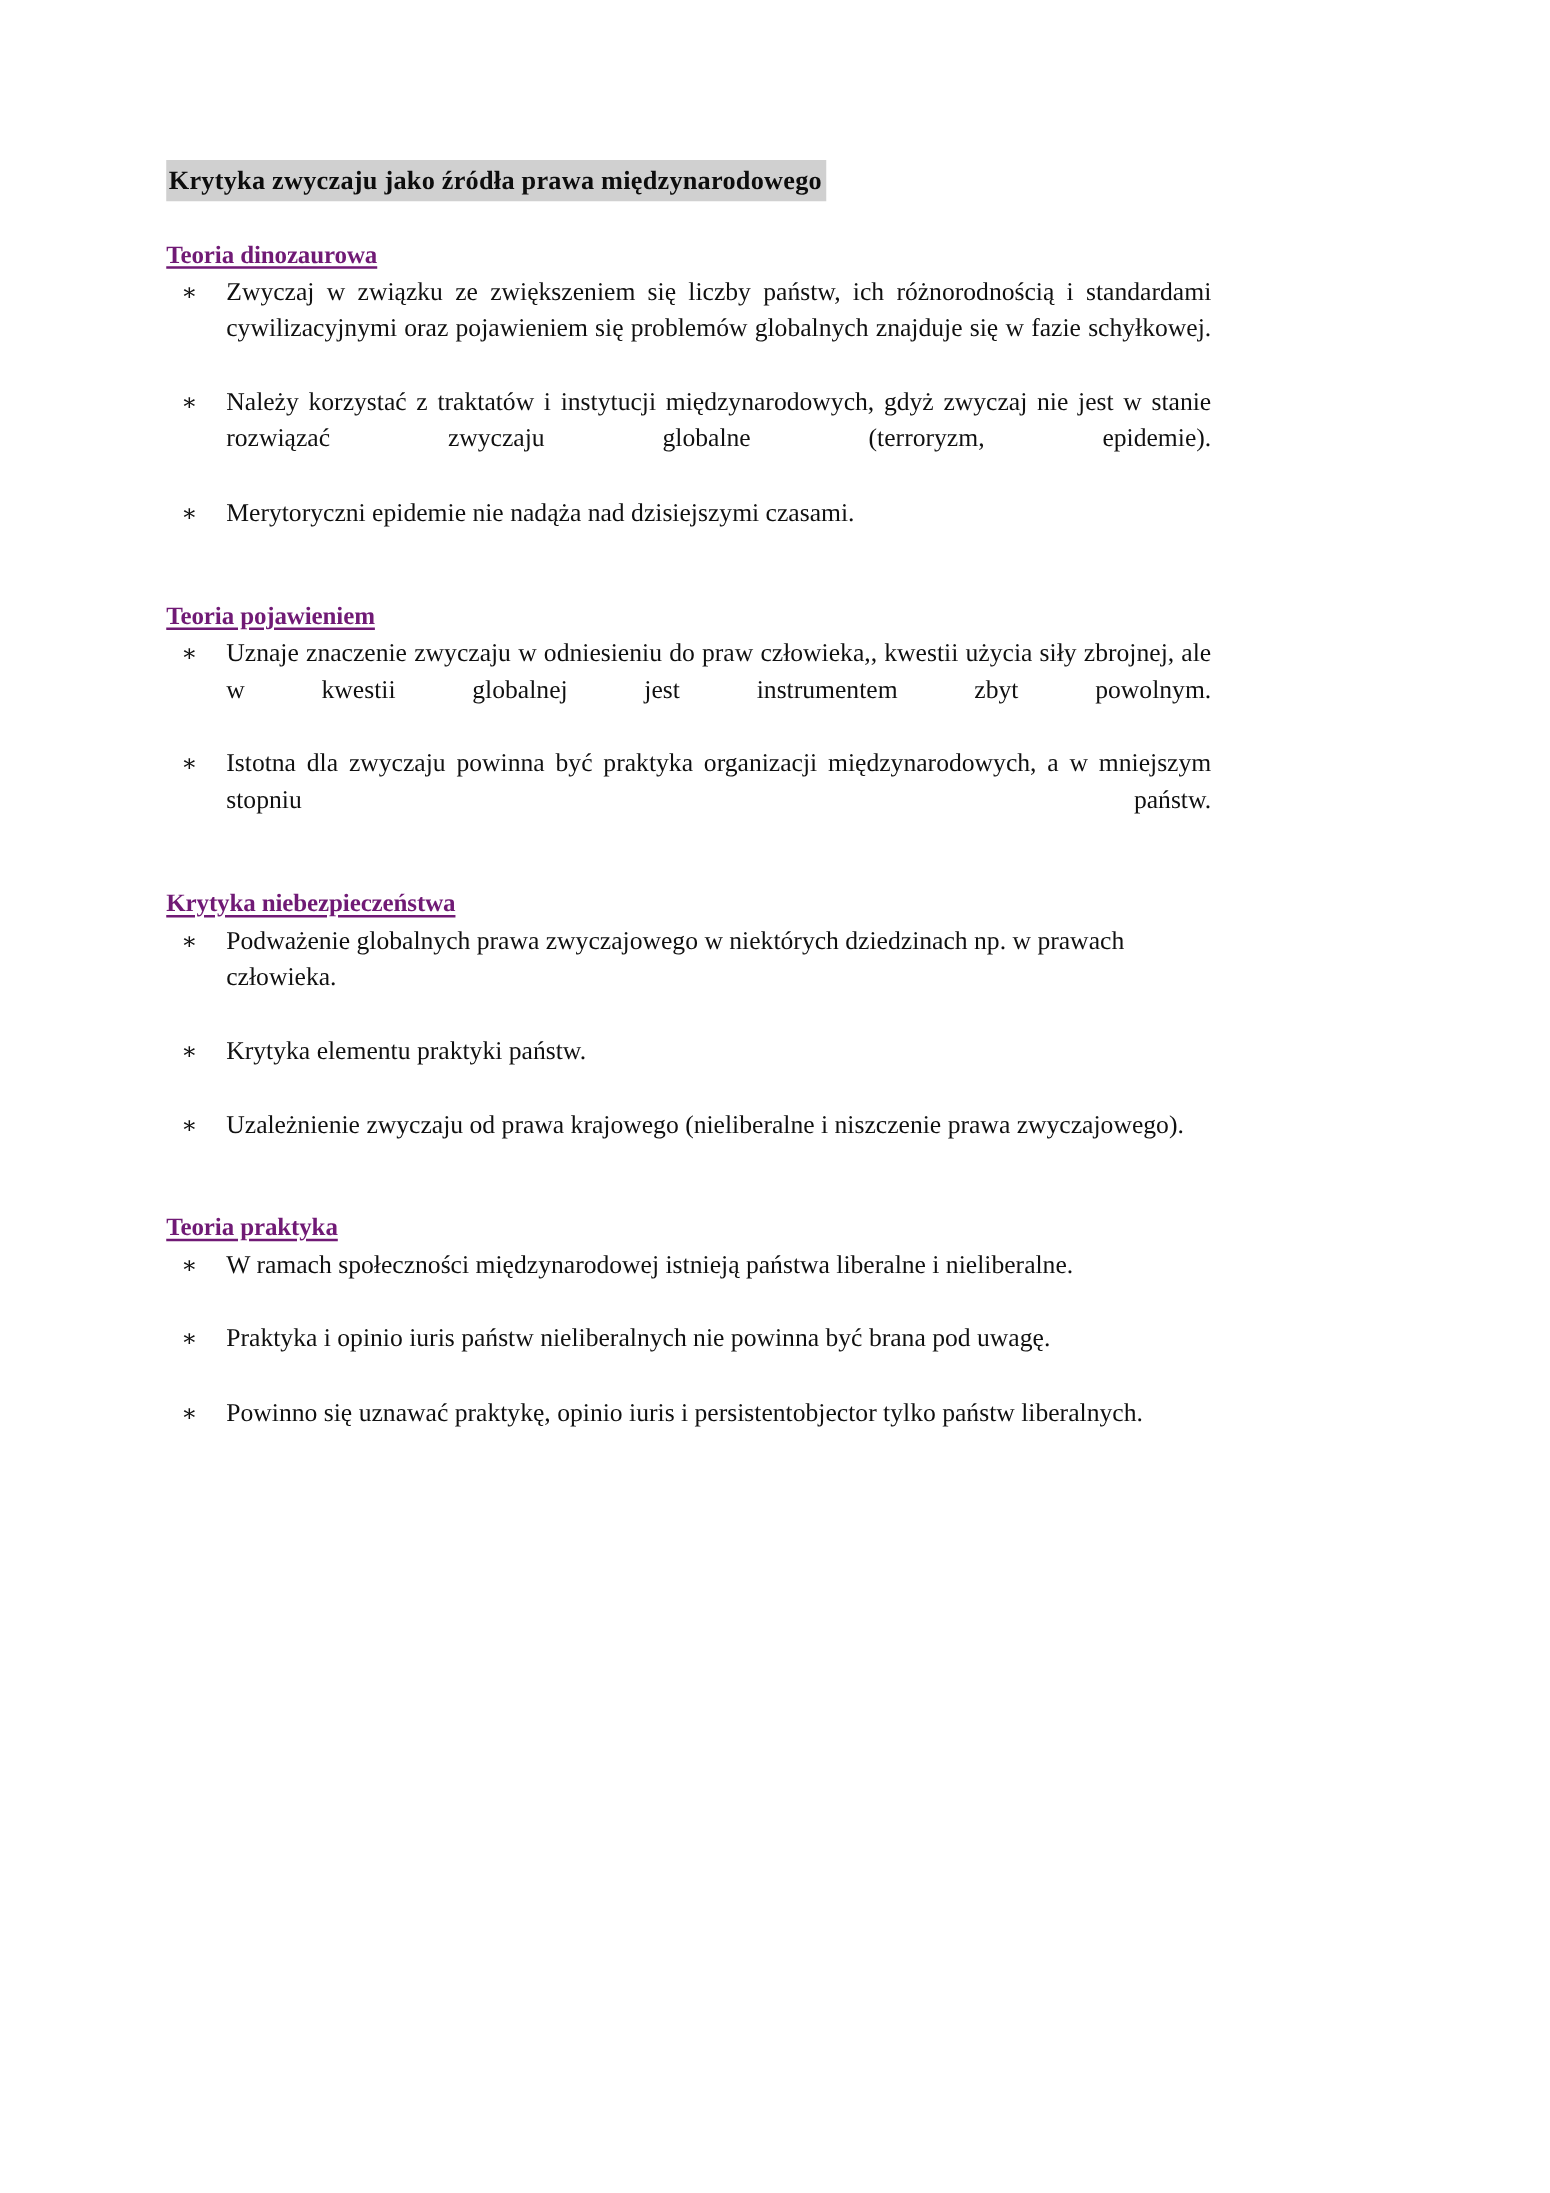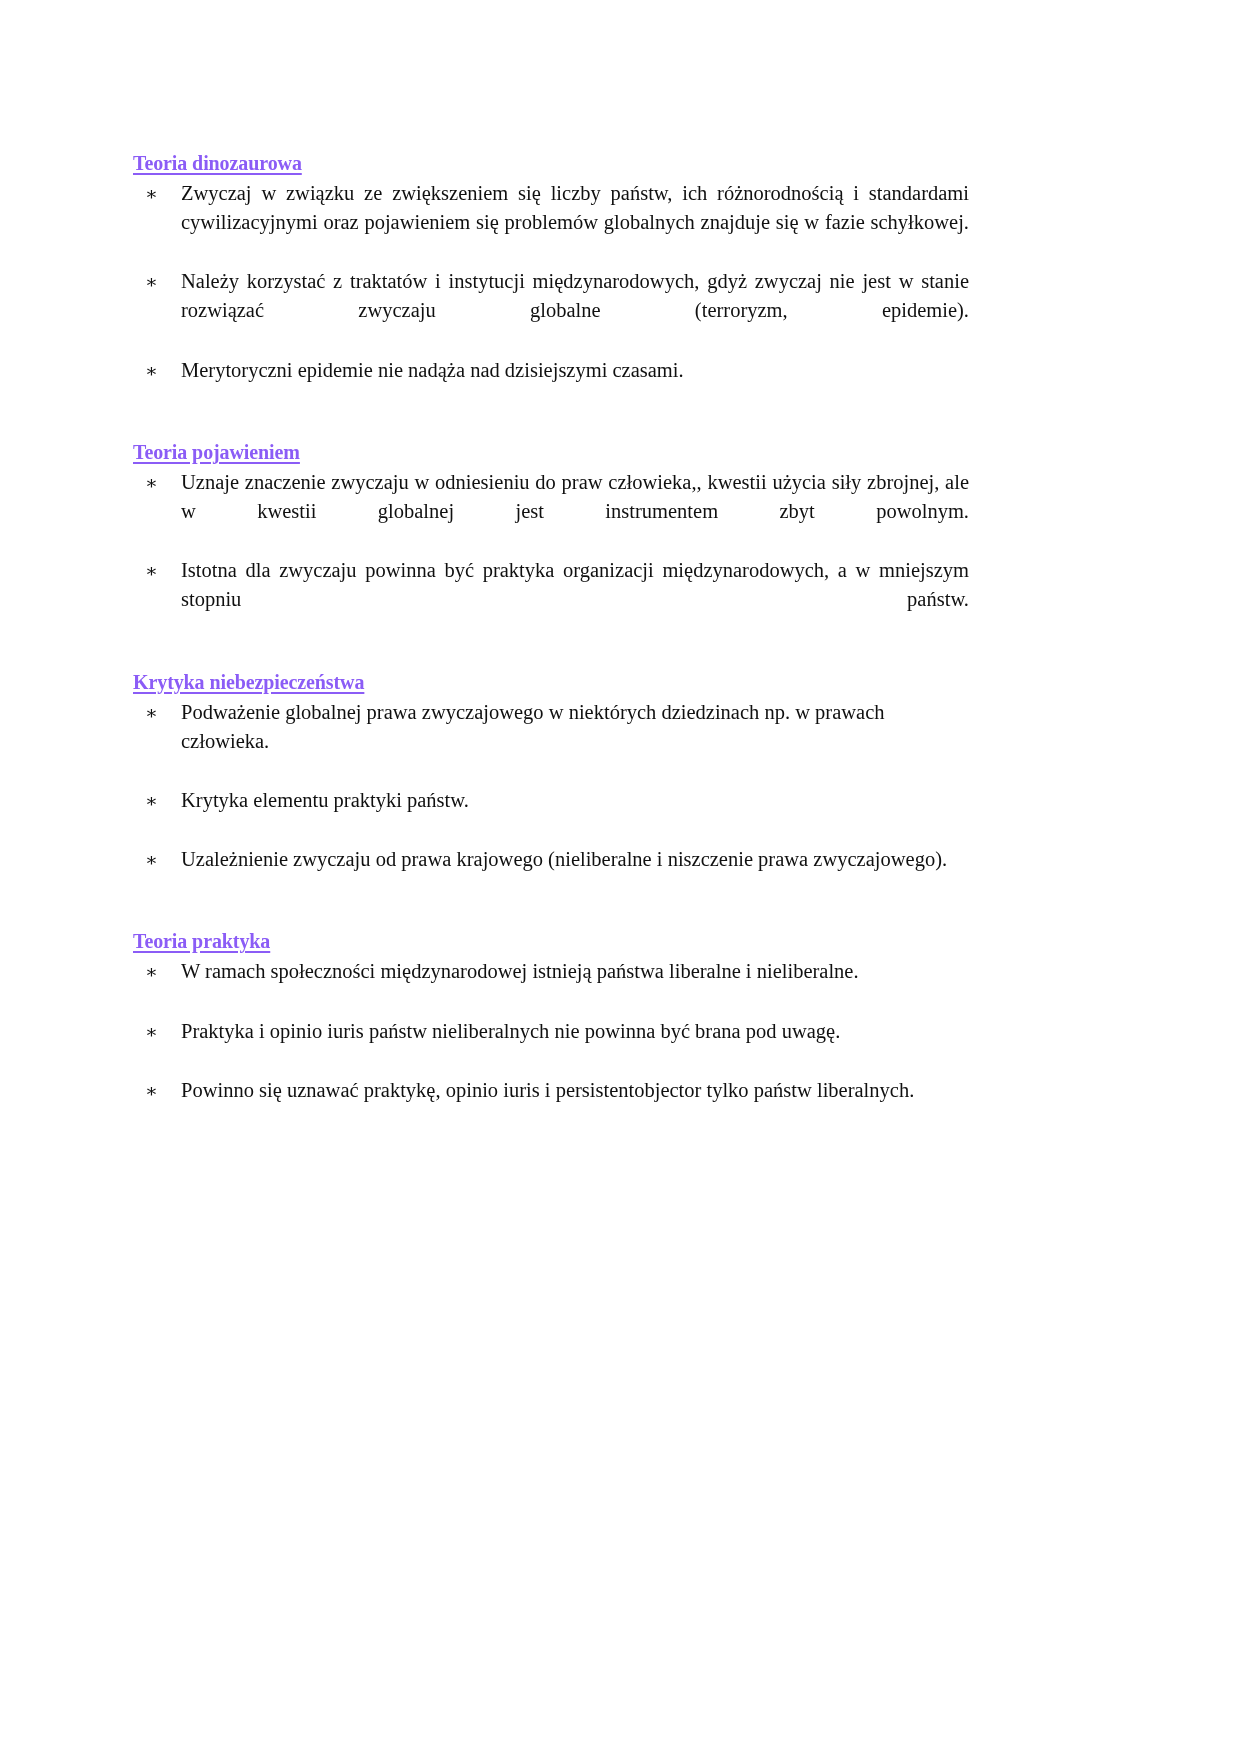--- a/index.html
+++ b/index.html
@@ -43,21 +43,21 @@
     margin: 0;
   }
   .section-heading {
     font-weight: bold;
     font-size: 20px;
     text-decoration: underline;
     text-underline-offset: 3px;
     letter-spacing: -0.1px;
     margin: 26px 0 4px 0;
     display: inline-block;
-    color: #8b5cf6;
+    color: #701a75;
   }
   .section:first-of-type .section-heading {
     margin-top: 24px;
   }
   ul.bullets {
     list-style: none;
     margin: 0;
     padding: 0;
   }
   ul.bullets li {
@@ -89,20 +89,21 @@
   .nojustify {
     text-align: left !important;
   }
 </style>
 </head>
 <body style="background: rgb(255, 255, 255); color: rgb(17, 17, 17);">
 
 <div class="page">
   <div class="content">
 
+    <div class="doc-title" style="background: rgb(208, 208, 208);">Krytyka zwyczaju jako źródła prawa międzynarodowego</div>
 
     <div id="sections-host">
         <div class="section"><div class="section-heading">Teoria dinozaurowa</div><ul class="bullets">
             <li>
               <span class="bullet-mark">∗</span>
               <span class="bullet-text">Zwyczaj w związku ze zwiększeniem się liczby państw, ich różnorodnością i standardami cywilizacyjnymi oraz pojawieniem się problemów globalnych znajduje się w fazie schyłkowej.</span>
             </li>
             <li>
               <span class="bullet-mark">∗</span>
               <span class="bullet-text">Należy korzystać z traktatów i instytucji międzynarodowych, gdyż zwyczaj nie jest w stanie rozwiązać zwyczaju globalne (terroryzm, epidemie).</span>
@@ -118,21 +119,21 @@
               <span class="bullet-text">Uznaje znaczenie zwyczaju w odniesieniu do praw człowieka,, kwestii użycia siły zbrojnej, ale w kwestii globalnej jest instrumentem zbyt powolnym.</span>
             </li>
             <li>
               <span class="bullet-mark">∗</span>
               <span class="bullet-text">Istotna dla zwyczaju powinna być praktyka organizacji międzynarodowych, a w mniejszym stopniu państw.</span>
             </li>
           </ul></div>
         <div class="section"><div class="section-heading">Krytyka niebezpieczeństwa</div><ul class="bullets">
             <li class="nojustify">
               <span class="bullet-mark">∗</span>
-              <span class="bullet-text">Podważenie globalnej prawa zwyczajowego w niektórych dziedzinach np. w prawach człowieka.</span>
+              <span class="bullet-text">Podważenie globalnych prawa zwyczajowego w niektórych dziedzinach np. w prawach człowieka.</span>
             </li>
             <li class="nojustify">
               <span class="bullet-mark">∗</span>
               <span class="bullet-text">Krytyka elementu praktyki państw.</span>
             </li>
             <li class="nojustify">
               <span class="bullet-mark">∗</span>
               <span class="bullet-text">Uzależnienie zwyczaju od prawa krajowego (nieliberalne i niszczenie prawa zwyczajowego).</span>
             </li>
           </ul></div>

